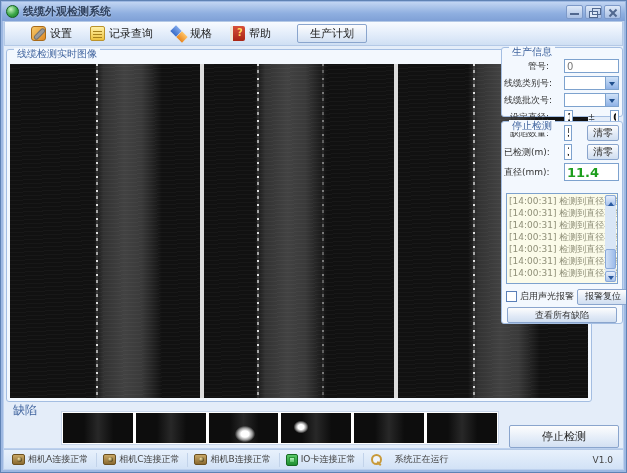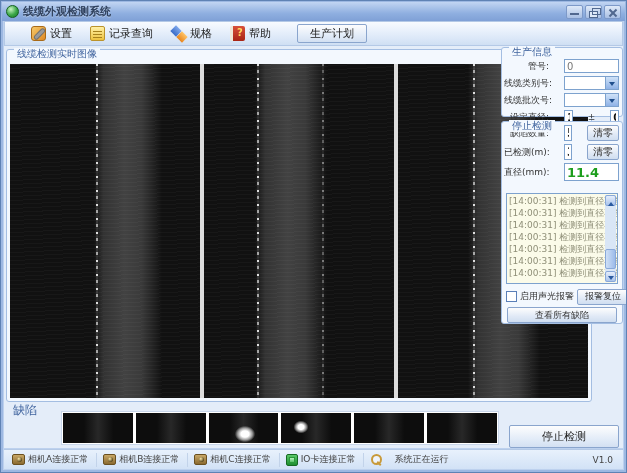--- a/index.html
+++ b/index.html
@@ -298,25 +298,25 @@
   </div>
 
   <div class="statusbar">
     <span style="display:flex;align-items:center;">
         <span class="sb-item">
           <span class="st-icon ic-camera"></span>
           <span>相机A连接正常</span>
         </span>
         <span class="sb-item">
           <span class="st-icon ic-camera"></span>
+          <span>相机C连接正常</span>
+        </span>
+        <span class="sb-item">
+          <span class="st-icon ic-camera"></span>
           <span>相机B连接正常</span>
-        </span>
-        <span class="sb-item">
-          <span class="st-icon ic-camera"></span>
-          <span>相机C连接正常</span>
         </span>
         <span class="sb-item">
           <span class="st-icon ic-io"></span>
           <span>IO卡连接正常</span>
         </span>
         <span class="sb-item">
           <span class="st-icon ic-magnifier"></span>
           <span>系统正在运行</span>
         </span>
       </span>

